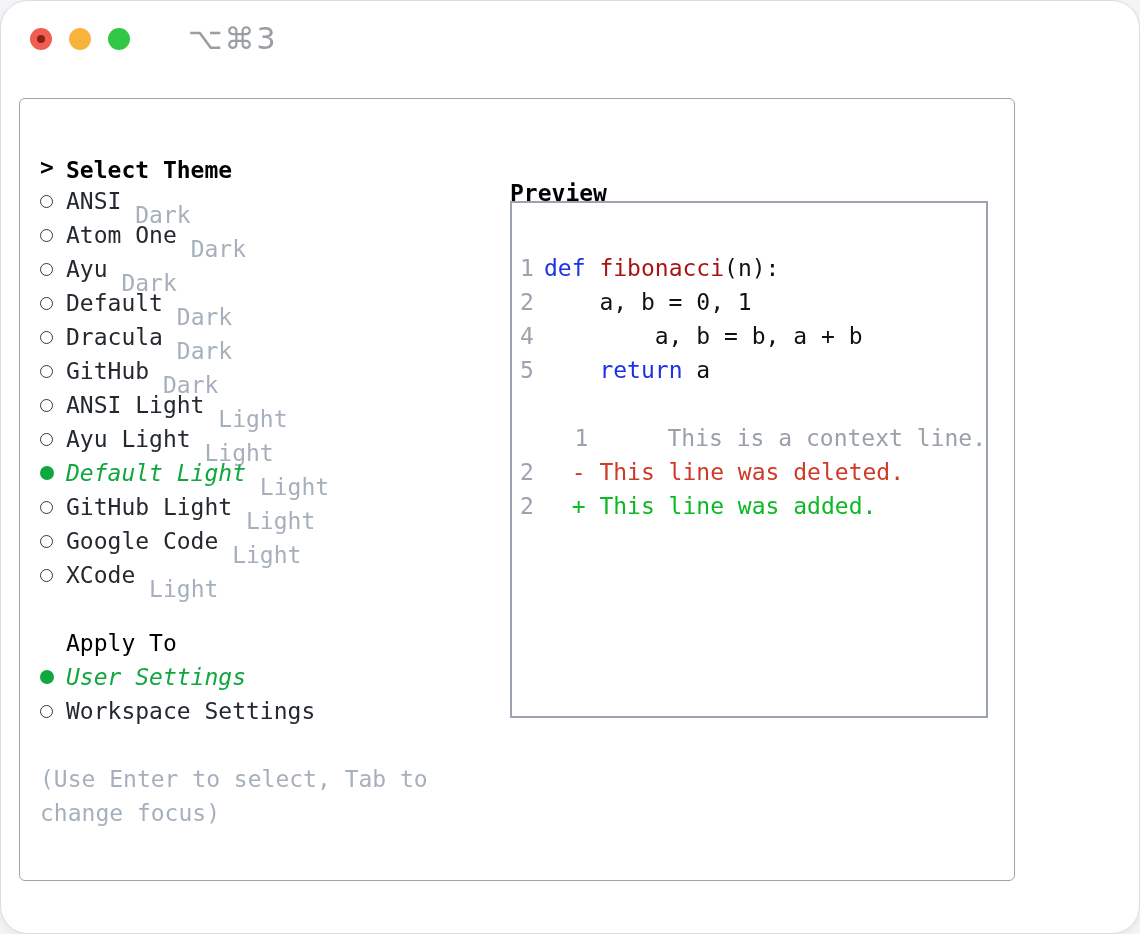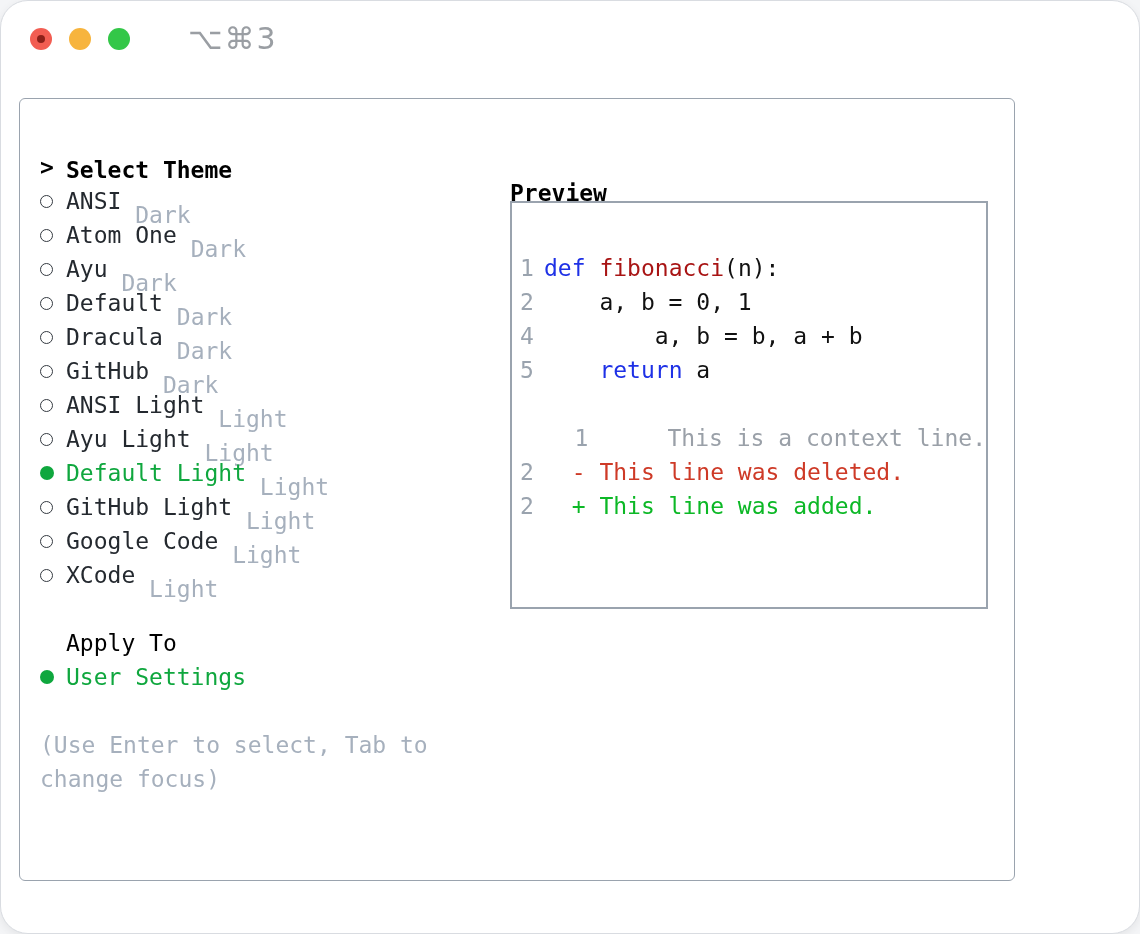--- a/index.html
+++ b/index.html
@@ -24,28 +24,28 @@
   
   .left-col{position:absolute;left:20px;top:51px;font-size:23px;}
   .row{display:flex;align-items:center;height:34px;white-space:pre;}
   .marker{width:26px;flex:none;display:inline-flex;align-items:center;}
   .cursor{font-weight:bold;color:#000;}
   .circle{width:13px;height:13px;border:1.5px solid #343a41;border-radius:50%;box-sizing:border-box;}
   .circle.filled{width:14px;height:14px;border:none;background:var(--green,#0fa73e);}
   .hdr{font-weight:bold;color:#000;margin-top:6px;}
   .hdr2{color:#000;}
   .nm{color:var(--txt,#24292f);}
-  .nm.sel{color:var(--green,#0fa73e);}
+  .nm.sel{color:var(--green,#0fa73e);font-style:italic;}
   .var{color:var(--muted,#a6b0bd);margin-top:27px;}
   .hintline{height:34px;line-height:34px;color:var(--muted,#a6b0bd);white-space:pre;}
   .spacer{height:34px;}
   
   .preview-title{position:absolute;left:490px;top:51px;height:34px;line-height:34px;
     font-size:23px;font-weight:bold;color:#000;margin-top:26px;}
-  .preview-box{position:absolute;left:490px;top:102px;width:478px;height:408px;box-sizing:border-box;
+  .preview-box{position:absolute;left:490px;top:102px;width:478px;height:517px;box-sizing:border-box;
     border:2px solid var(--border,#9aa3ae);padding:48px 0 14px 8px;font-size:23px;overflow:hidden;}
   .cline{height:34px;line-height:34px;white-space:pre;color:#111;}
   .ln{display:inline-block;min-width:14px;margin-right:10px;color:var(--ln,#9aa3ae);}
   .tok-kw{color:var(--kw,#1e31e6);}
   .tok-fn{color:var(--fn,#a81414);}
   .tok-pl{color:#111;}
   #diff-block{margin-top:34px;}
   .cline.context{color:var(--ctx,#9aa0a8);text-align:right;}
   .cline.deleted{color:var(--del,#ce3a27);}
   .cline.added{color:var(--added,#0cb826);}
@@ -83,20 +83,21 @@
         </div>
 
       <div class="spacer"></div>
 
       <div class="row">
         <span class="marker"></span><span class="hdr2">Apply To</span>
       </div>
 
       <div id="apply-list">
           <div class="row"><span class="marker"><span class="circle filled"></span></span><span class="nm sel">User Settings</span></div>
+          <div class="row"><span class="marker"><span class="circle"></span></span><span class="nm">Workspace Settings</span></div>
         </div>
 
       <div class="spacer"></div>
 
       <div class="hintline">(Use Enter to select, Tab to</div>
       <div class="hintline">change focus)</div>
     </div>
 
     <div class="preview-title">Preview</div>
 

